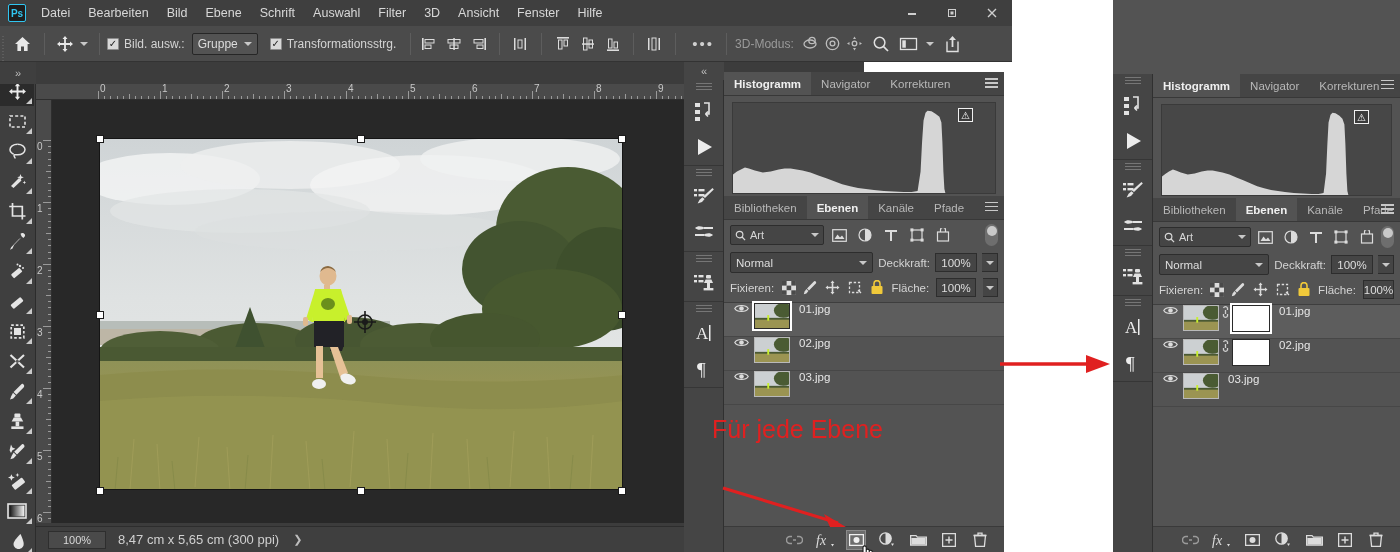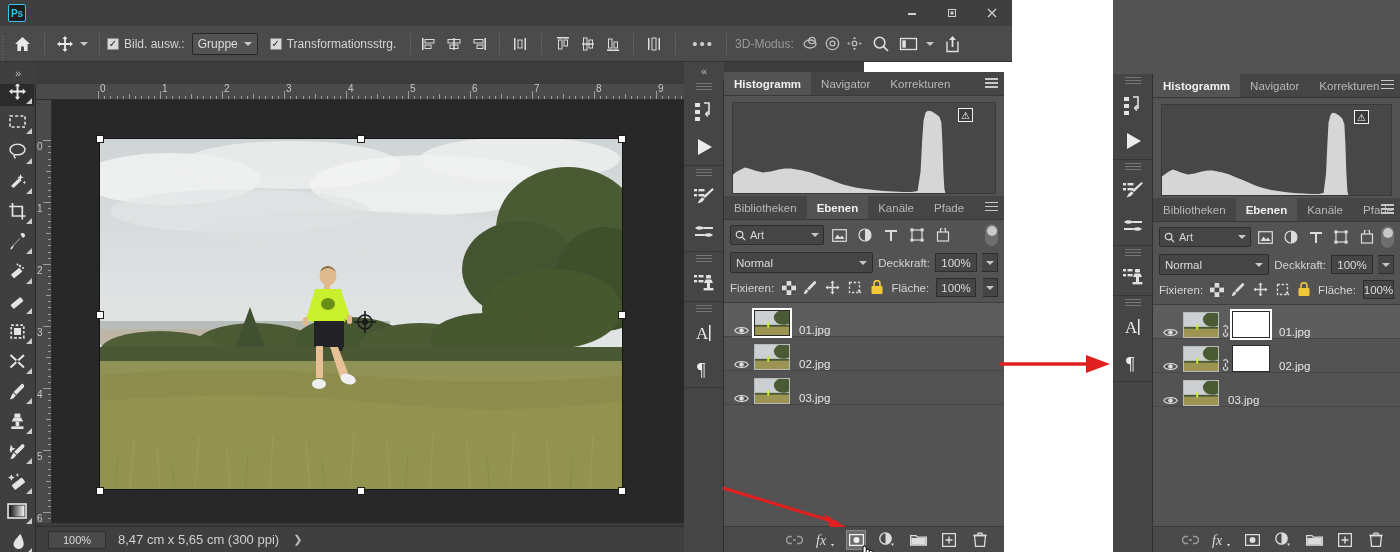--- a/index.html
+++ b/index.html
@@ -115,21 +115,21 @@
   .smalllbl { font-size:11.5px; color:#d4d4d4; white-space:nowrap; }
   .numfield { width:42px; height:19px; background:#454545; border:1px solid #2d2d2d; font-size:11.5px;
      color:#dedede; display:flex; align-items:center; justify-content:center; }
   .minicaret { width:16px; height:19px; border:1px solid #2d2d2d; border-left:none; background:#454545;
      display:flex; align-items:center; justify-content:center; }
 
   .lockrow { display:flex; align-items:center; padding:2px 6px 5px 6px; gap:7px; border-bottom:1px solid #3e3e3e;}
   .lockico { width:16px; height:16px; display:flex; align-items:center; justify-content:center; }
 
   .layerlist { position:relative; }
-  .lrow { height:34px; display:flex; align-items:flex-end; border-bottom:1px solid #474747; padding-left:4px; }
+  .lrow { height:34px; display:flex; align-items:flex-start; border-bottom:1px solid #474747; padding-left:4px; }
   .lrow.sel { background:#5d5d5d; }
   .eye { width:26px; display:flex; align-items:center; justify-content:center; }
   .thumb { width:36px; height:26px; border:1px solid #b9b9b9; overflow:hidden; position:relative; flex:none; }
   .thumb.framed { outline:2px solid #ffffff; outline-offset:0px; border-color:#2a2a2a;}
   .maskthumb { width:38px; height:27px; background:#ffffff; border:1px solid #2a2a2a; flex:none; }
   .maskthumb.framed { outline:2px solid #ffffff; }
   .linkico { width:13px; display:flex; align-items:center; justify-content:center; color:#cfcfcf; font-size:11px; flex:none;}
   .lname { margin-left:9px; font-size:11.5px; color:#e6e6e6; }
 
   .panelbottom { position:absolute; left:0; bottom:0; width:100%; height:26px; background:#4a4a4a;
@@ -141,20 +141,33 @@
   .annot { position:absolute; color:#e02020; font-size:25px; font-family:"Liberation Sans", sans-serif; white-space:nowrap; }
   .cursorhand { position:absolute; width:18px; height:20px; }
 </style>
 </head>
 <body>
 
 <div class="app">
 
   <div class="titlebar">
     <div class="ps-logo">Ps</div>
+    <div class="menubar">
+      <div class="mi">Datei</div>
+      <div class="mi">Bearbeiten</div>
+      <div class="mi">Bild</div>
+      <div class="mi">Ebene</div>
+      <div class="mi">Schrift</div>
+      <div class="mi">Auswahl</div>
+      <div class="mi">Filter</div>
+      <div class="mi">3D</div>
+      <div class="mi">Ansicht</div>
+      <div class="mi">Fenster</div>
+      <div class="mi">Hilfe</div>
+    </div>
     <div class="wincontrols">
       <div class="wc">
         <svg width="12" height="12" viewBox="0 0 12 12">
             <rect x="2" y="6" width="8" height="2" fill="#cfcfcf"></rect>
           </svg>
       </div>
       <div class="wc">
         <svg width="12" height="12" viewBox="0 0 12 12">
             <rect x="2.5" y="2.5" width="7" height="7" fill="none" stroke="#cfcfcf"></rect>
             <rect x="4.5" y="4.5" width="3" height="3" fill="#cfcfcf"></rect>
@@ -1013,20 +1026,21 @@
       </div>
     </div>
 
     <div class="cursorhand" style="left:133px; bottom:-11px;">
       <svg width="20" height="24" viewBox="0 0 20 24">
           <path d="M6 14 L6 4.5 A1.6 1.6 0 0 1 9.2 4.5 L9.2 10 L9.2 7.6 A1.5 1.5 0 0 1 12.2 7.6 L12.2 10.3 L12.2 8.8 A1.5 1.5 0 0 1 15.2 8.8 L15.2 11 A1.5 1.5 0 0 1 18 11 L18 17 C18 21 15 23.3 12 23.3 L9.5 23.3 C7 23.3 5.6 21.6 4.6 19.6 L2.2 15.6 A1.5 1.5 0 0 1 4.8 13.9 Z" fill="#ffffff" stroke="#1a1a1a" stroke-width="1.1"></path>
         </svg>
     </div>
   </div>
 
+  <div class="annot" style="left:712px; top:415px;">Für jede Ebene</div>
   <svg style="position:absolute; left:720px; top:485px;" width="140" height="45">
     <path d="M3 3 L118 38" stroke="#e02020" stroke-width="3.1" fill="none"></path>
     <path d="M126 42 L104 29 L110 42 L101 42 Z" fill="#e02020"></path>
   </svg>
 </div>
 
 <div class="whitegap"></div>
 <svg style="position:absolute; left:1000px; top:352px;" width="115" height="24">
   <path d="M0 12 L92 12" stroke="#e02020" stroke-width="3.3" fill="none"></path>
   <path d="M110 12 L86 3 L86 21 Z" fill="#e02020"></path>

